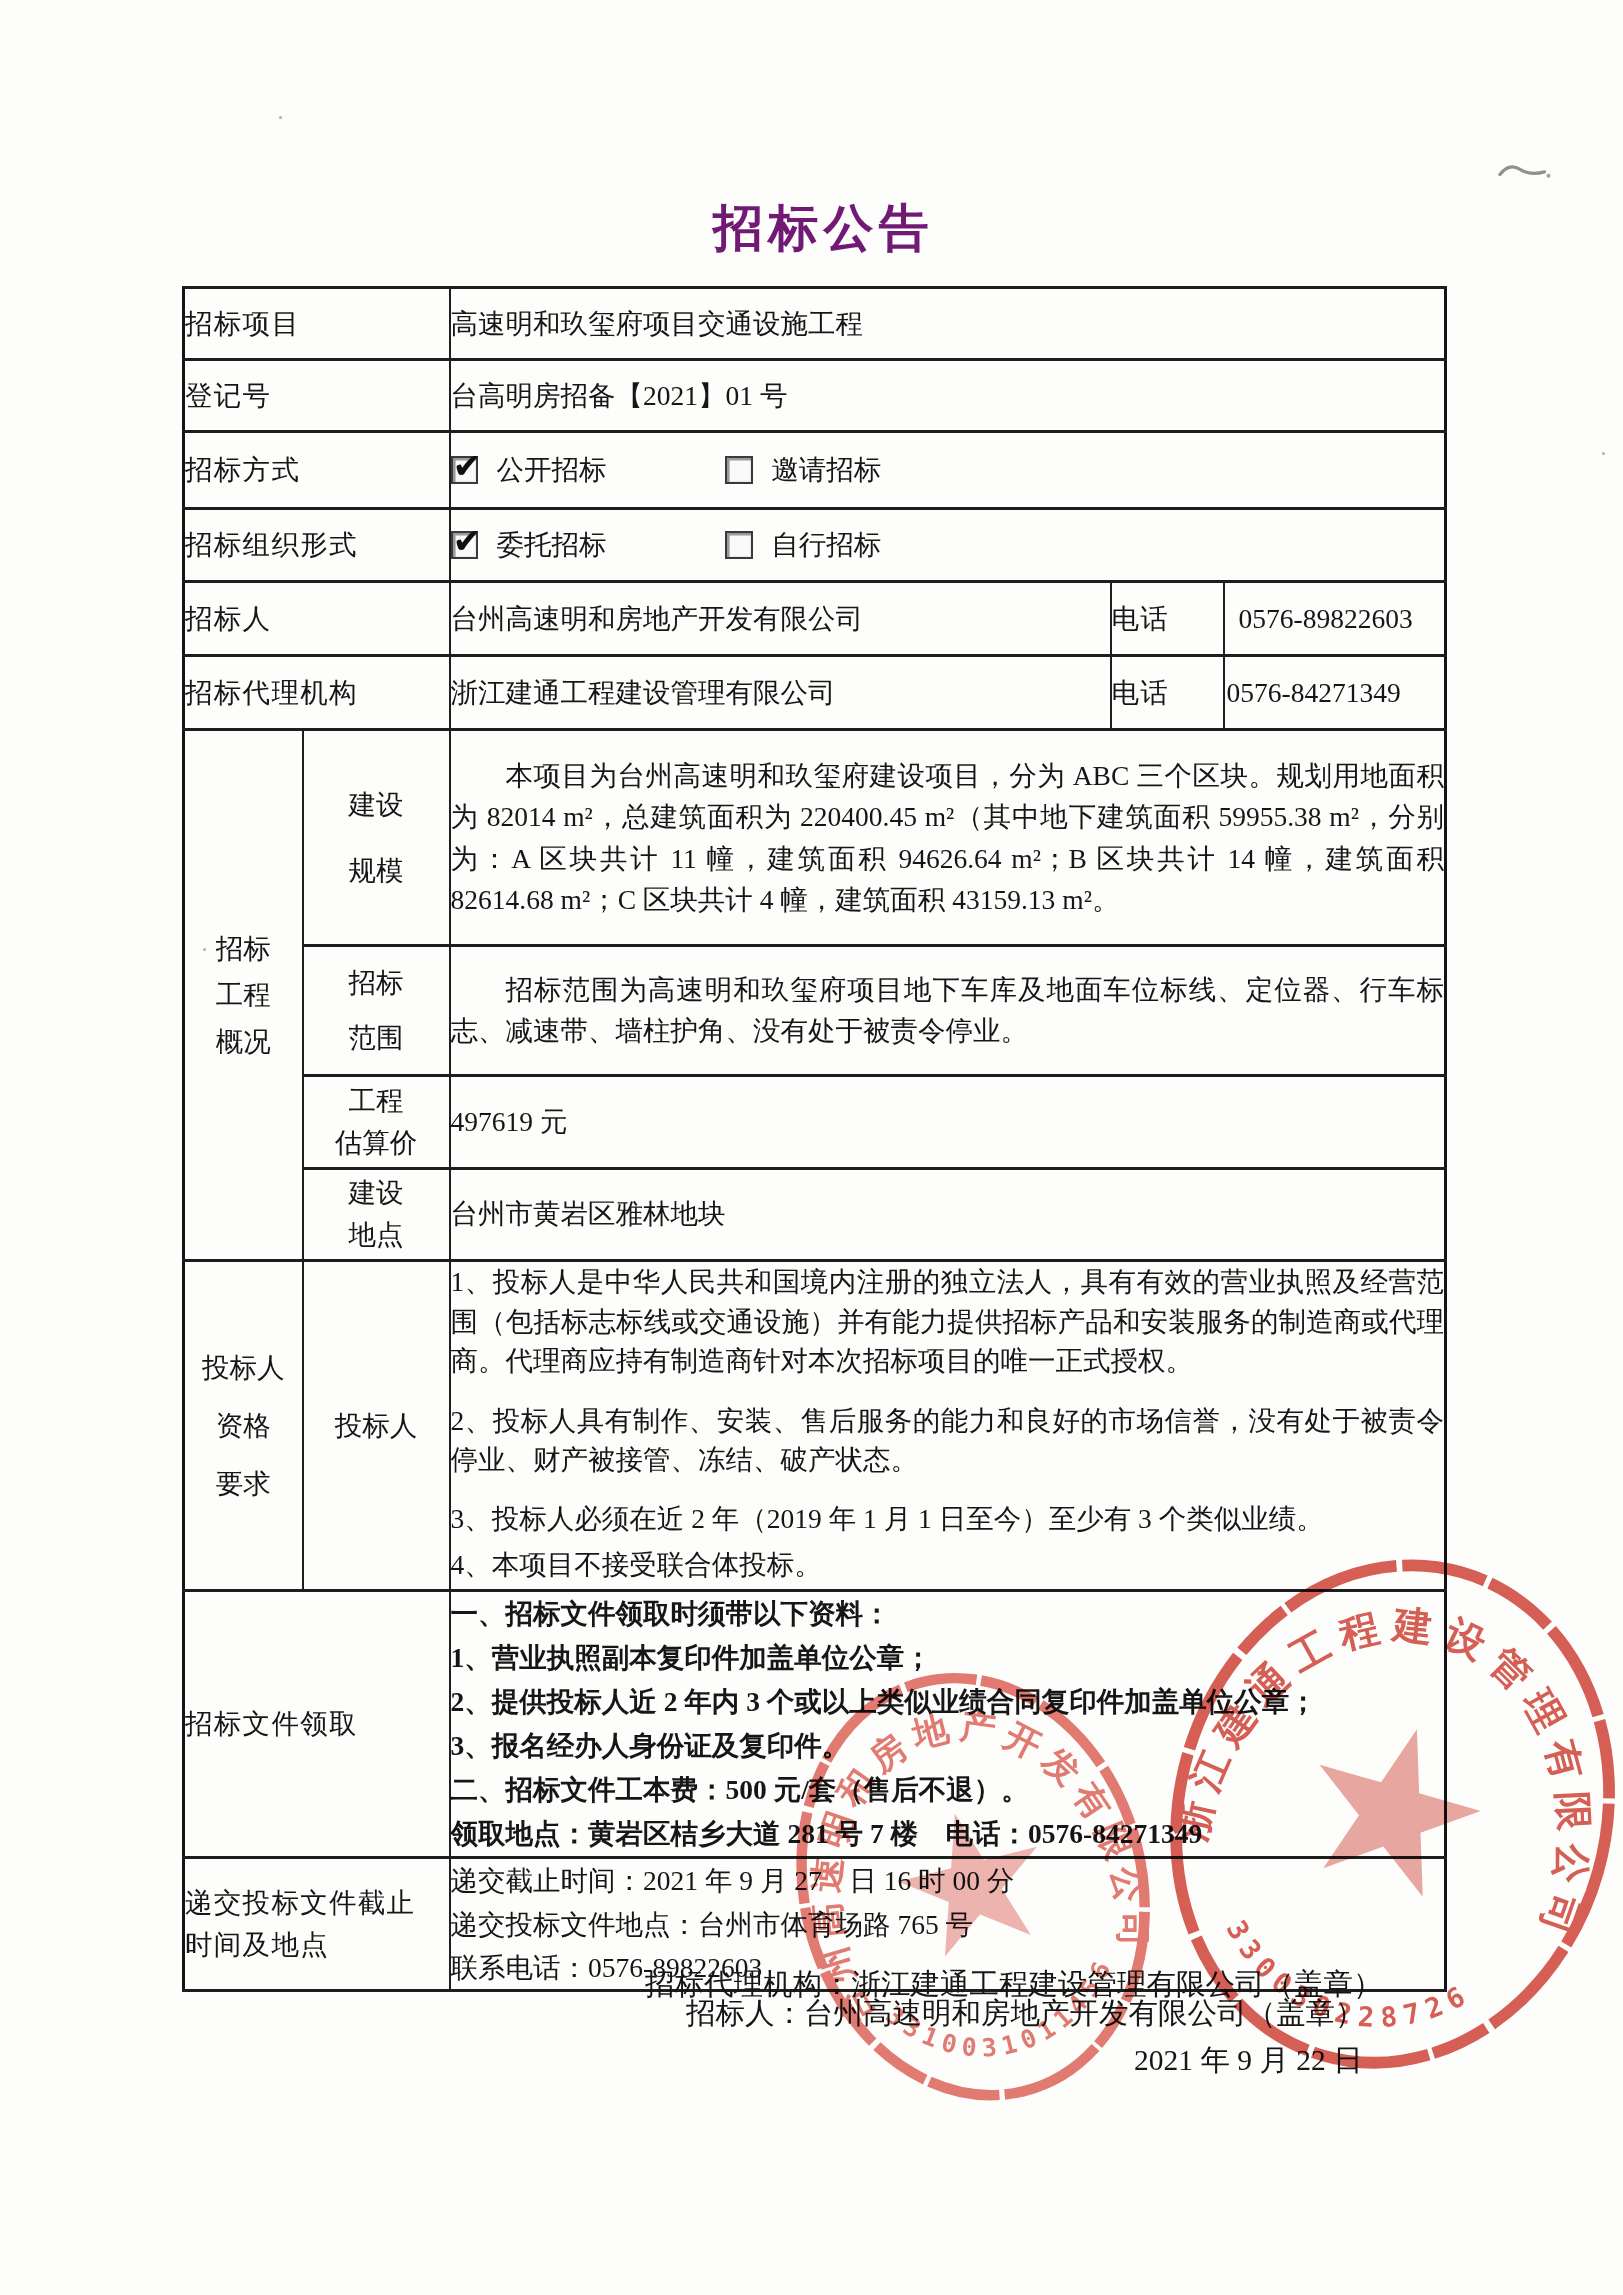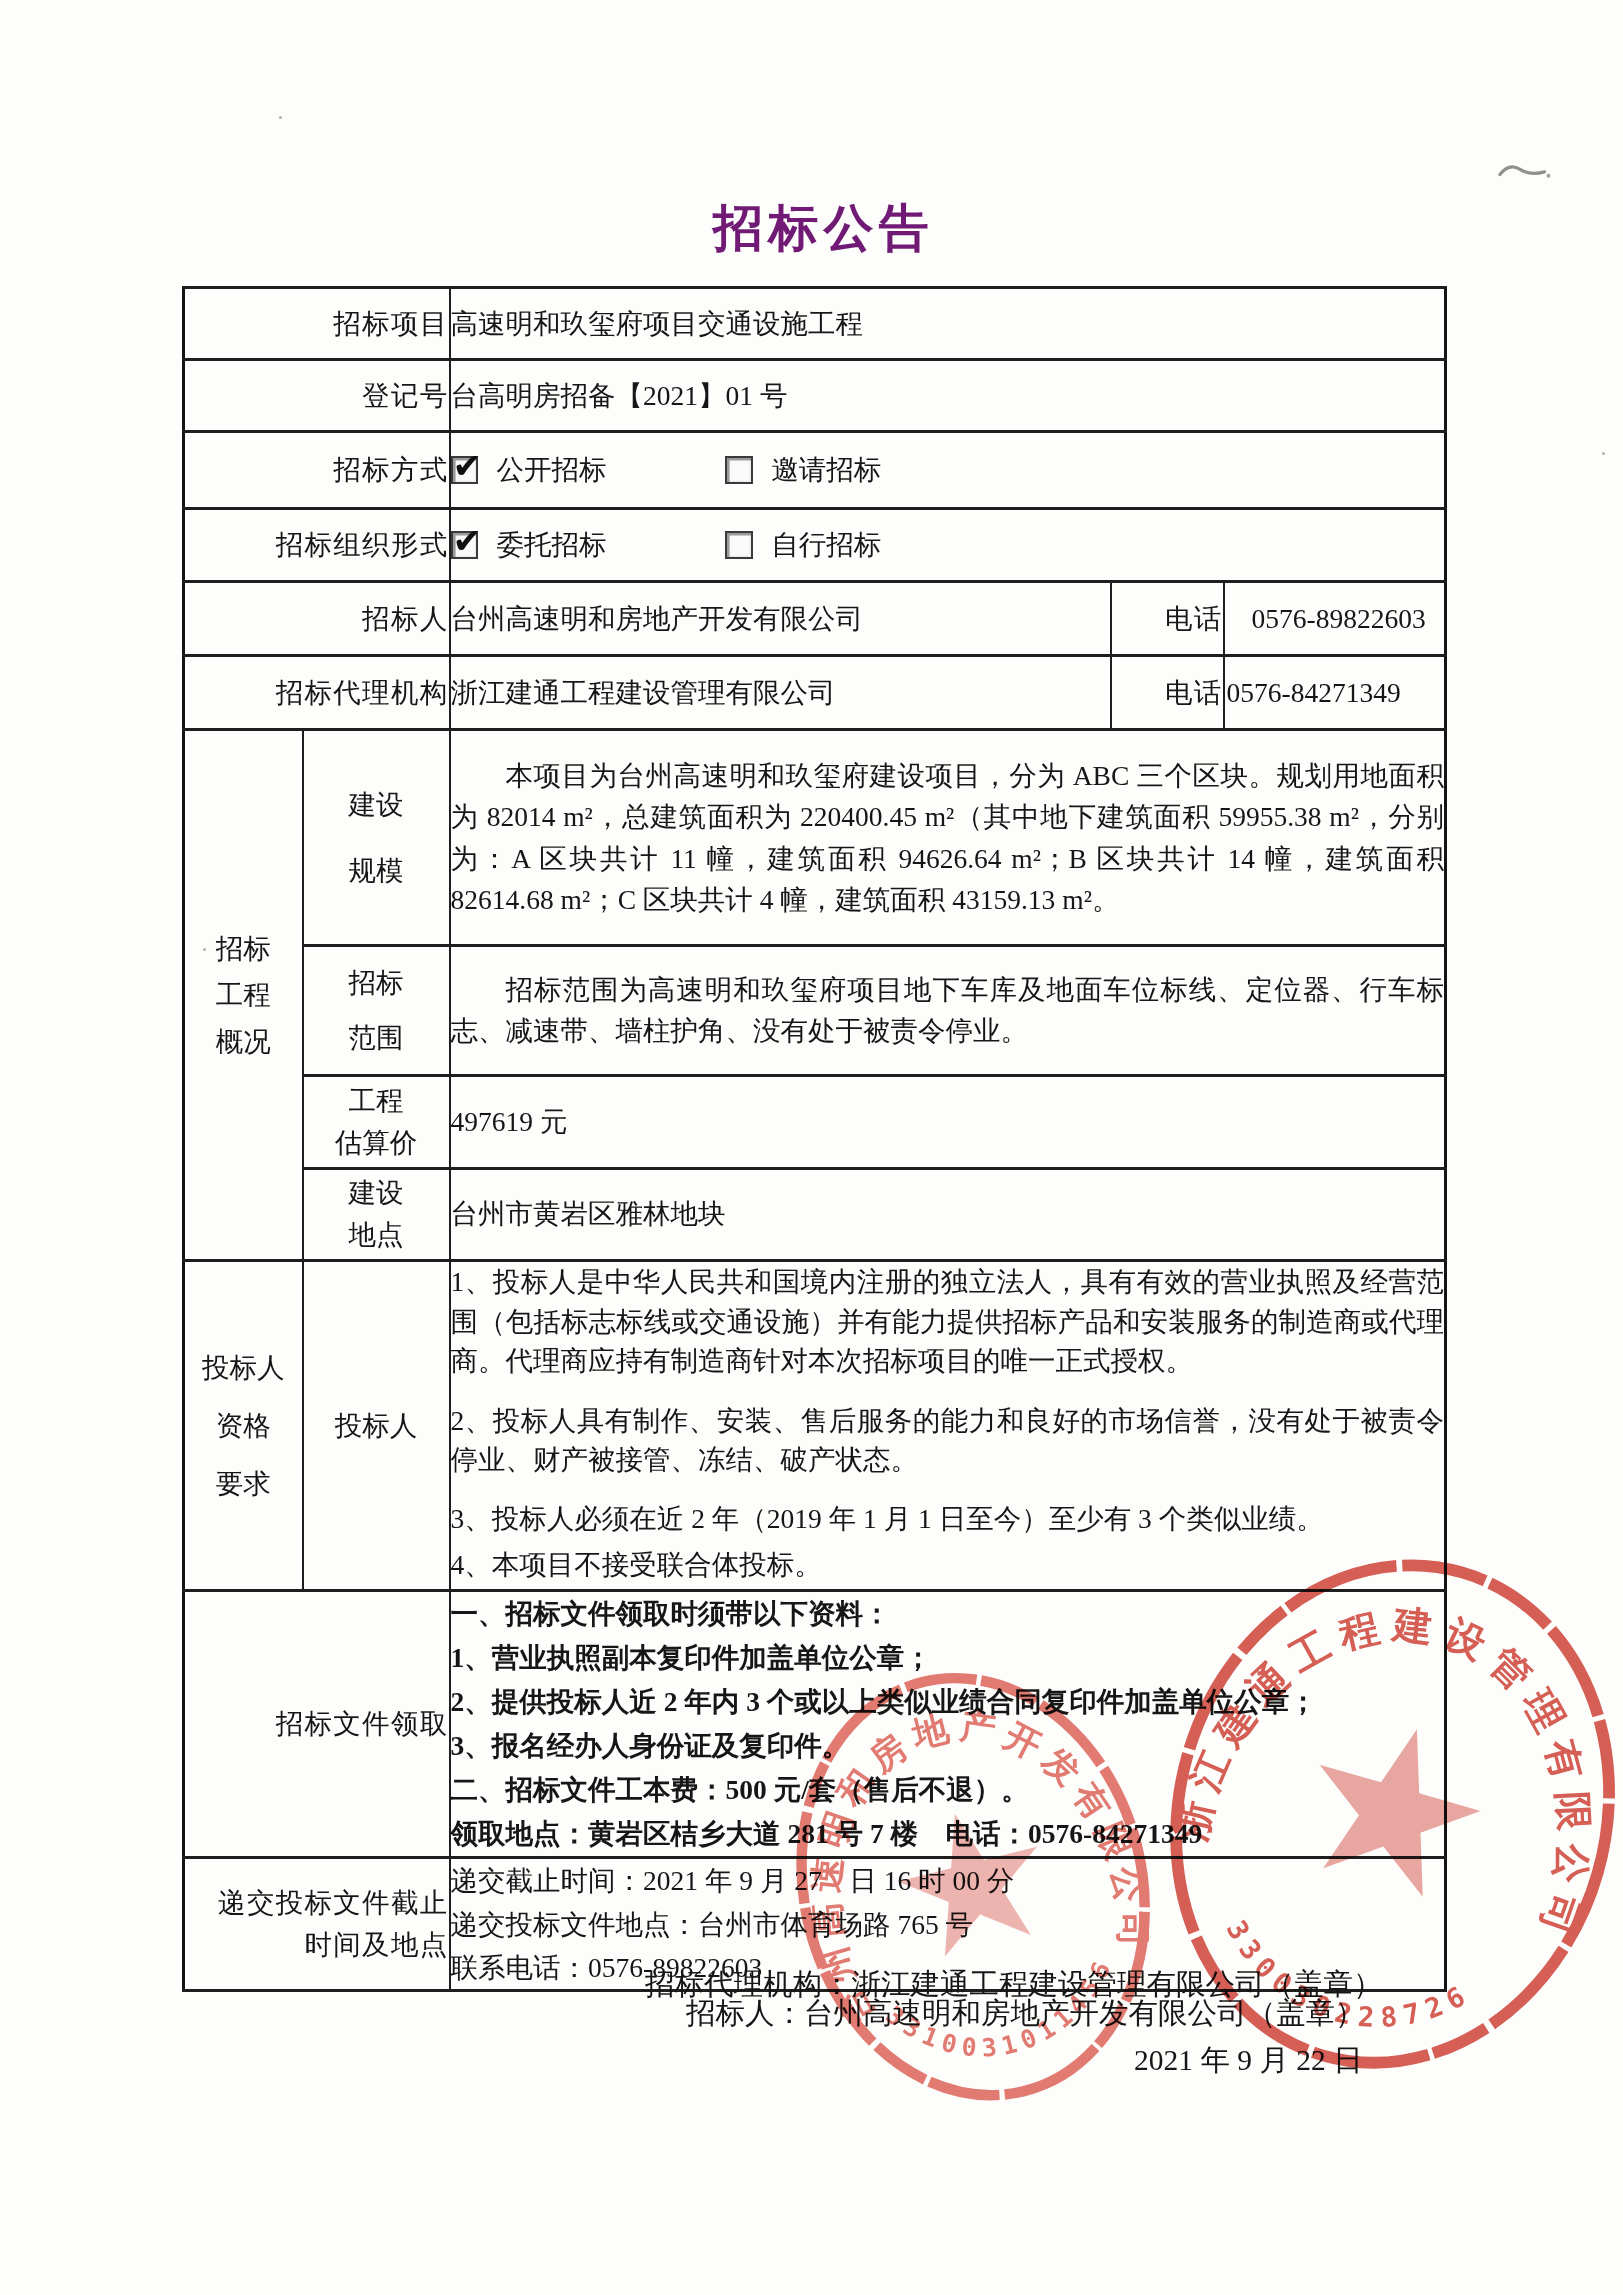--- a/index.html
+++ b/index.html
@@ -15,21 +15,21 @@
   }
   .doc-table {
     position:absolute; left:182px; top:286px; width:1262px;
     border-collapse:collapse; table-layout:fixed; font-size:27.5px;
     border:3.3px solid #141414;
   }
   .doc-table td {
     border:2px solid #1e1e1e; border-top-width:3.3px; border-bottom-width:3.3px;
     padding:0; vertical-align:middle;
   }
-  .lbl { text-align:right; letter-spacing:1.3px; }
+  .lbl { text-align:left; letter-spacing:1.3px; }
   .lbl .ln { line-height:1.55; }
   .val { padding:5.2px 17px; }
   .val-line { padding-left:21px; }
   .outer-lbl { text-align:center; }
   .outer-lbl .ln { margin:10.5px 0; }
   .qual-outer .ln { margin:22px 0; }
   .sub-lbl { text-align:center; }
   .g1 .ln { margin:30px 0; }
   .g2 .ln { margin:18.3px 0; }
   .g3 .ln { margin:5.9px 0; }
@@ -142,21 +142,21 @@
             <span class="opt-label">自行招标</span>
           </span>
         </div>
       </td>
     </tr>
 
     <tr style="height:74px">
       <td colspan="2" class="lbl">招标人</td>
       <td class="val val-line">台州高速明和房地产开发有限公司</td>
       <td class="lbl">电话</td>
-      <td class="val" style="padding-left:27px">0576-89822603</td>
+      <td class="val" style="padding-left:14px">0576-89822603</td>
     </tr>
 
     <tr style="height:74px">
       <td colspan="2" class="lbl">招标代理机构</td>
       <td class="val val-line">浙江建通工程建设管理有限公司</td>
       <td class="lbl">电话</td>
       <td class="val" style="padding-left:2px">0576-84271349</td>
     </tr>
 
     <tr style="height:216px">

